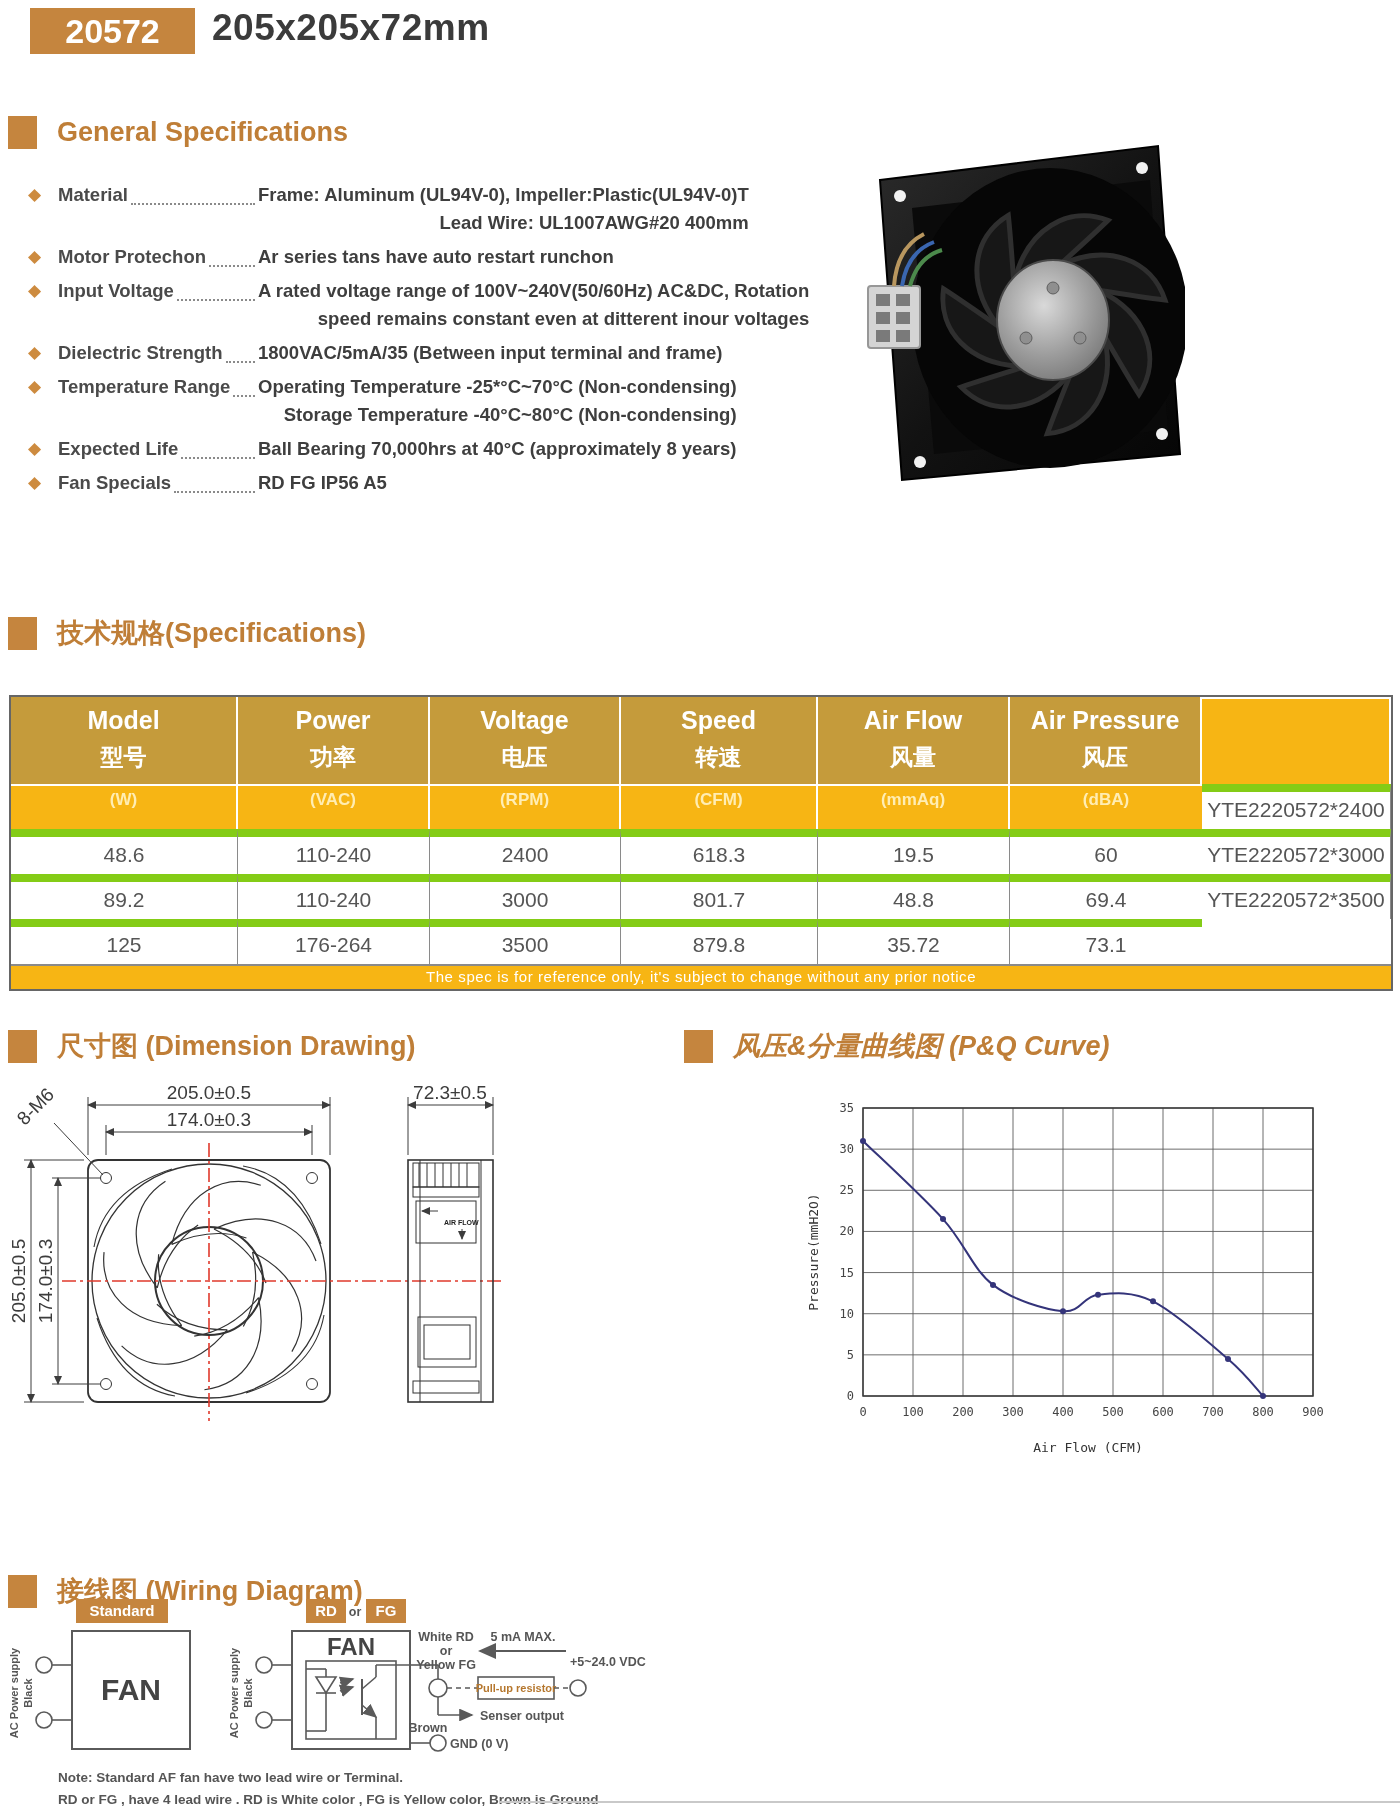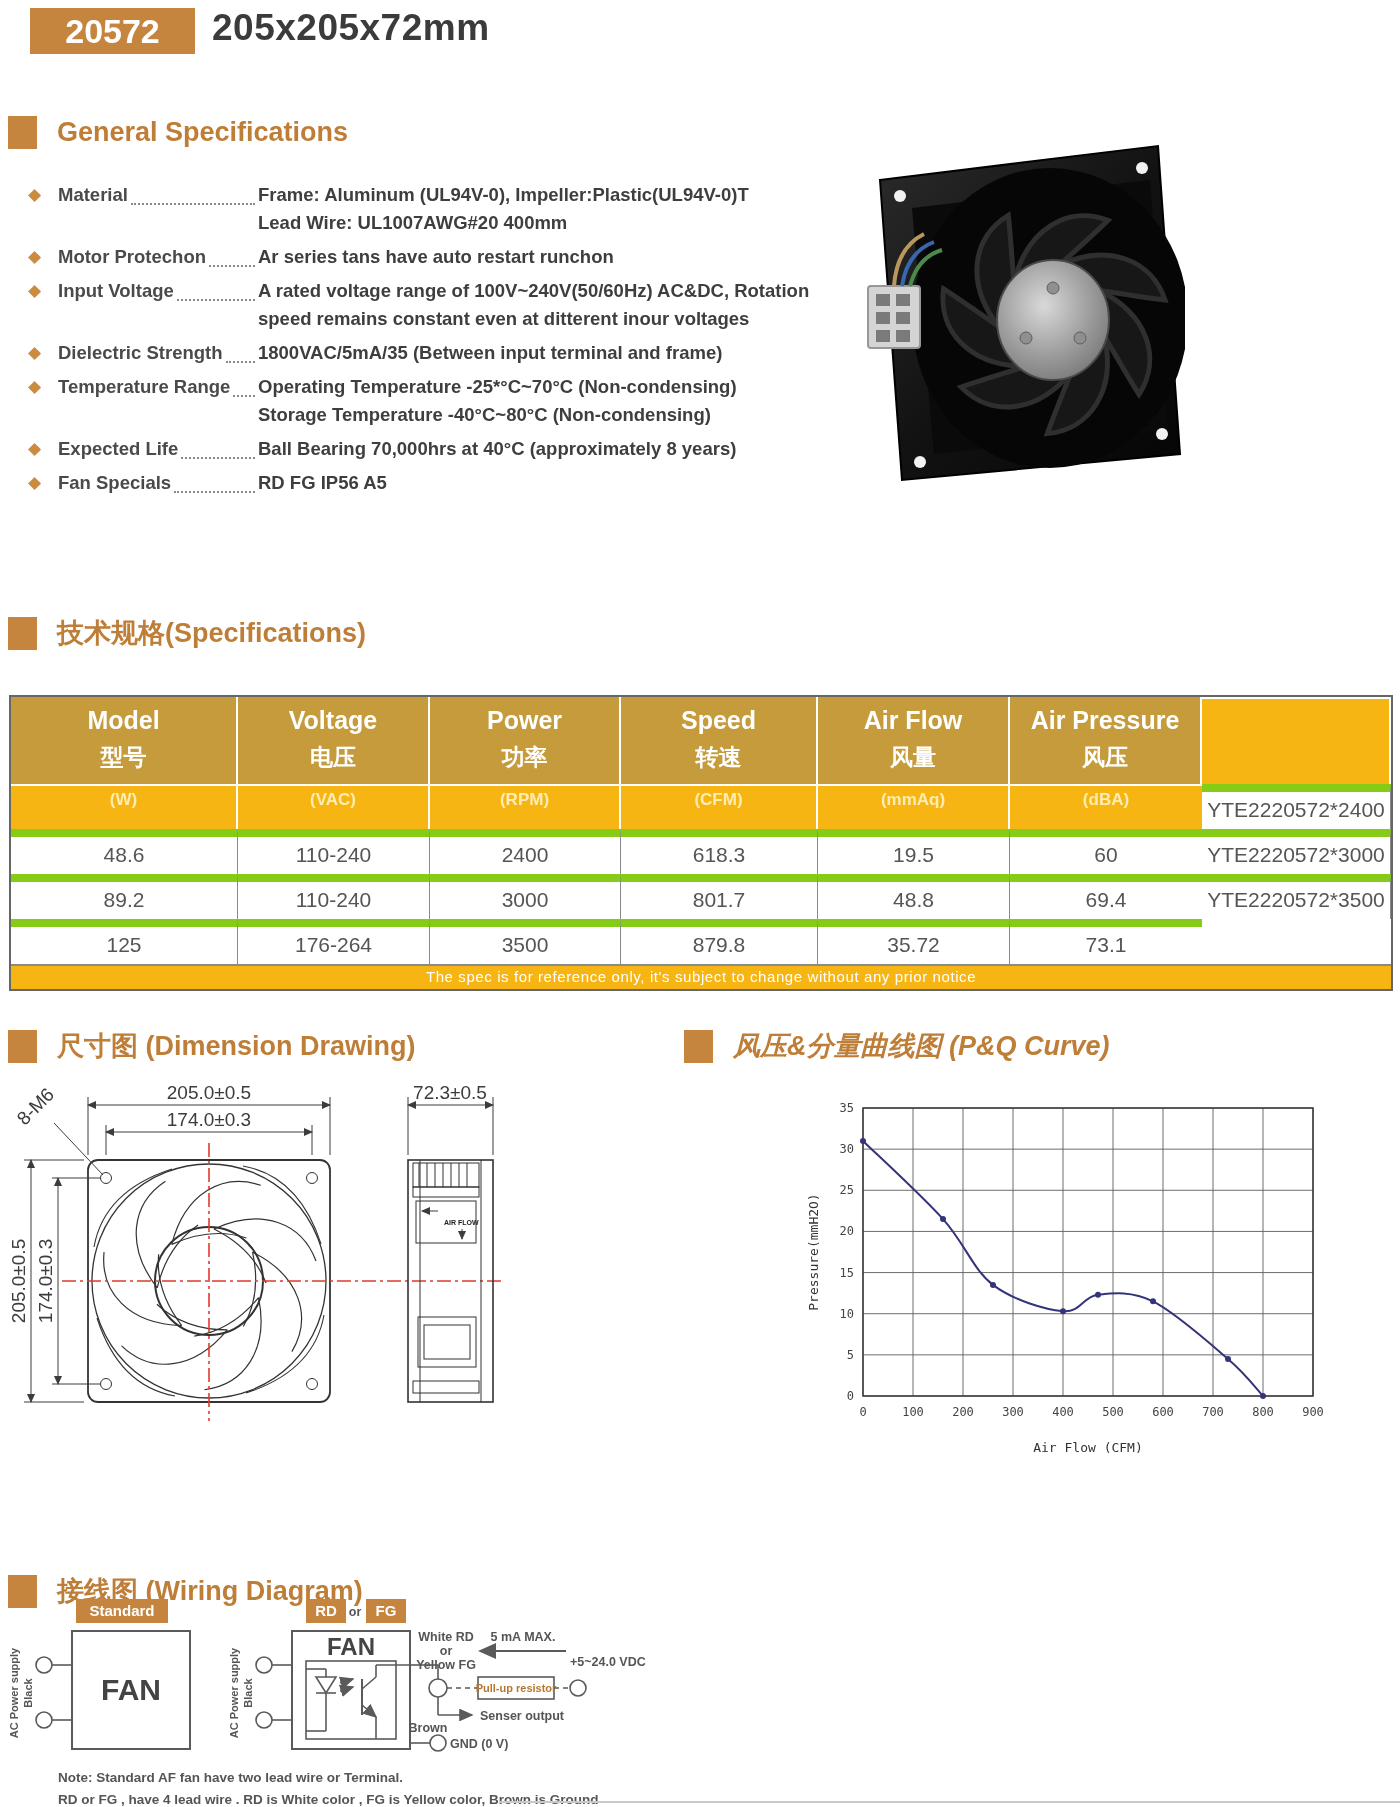--- a/index.html
+++ b/index.html
@@ -18,21 +18,21 @@
   .sec-title .t { font-size:27px; font-weight:bold; color:#bf7e37; white-space:nowrap; }
 
   
   #spec-list { position:absolute; left:28px; top:182px; width:830px; }
   .spec-item { display:flex; align-items:flex-start; margin-bottom:6px; }
   .diamond { color:#cd8b3f; font-size:17px; width:30px; flex:none; line-height:26px; }
   .label-wrap { width:200px; flex:none; display:flex; align-items:flex-end; }
   .spec-label { font-size:18.5px; font-weight:bold; color:#4a4a4a; white-space:nowrap; line-height:26px; }
   .leader { flex:1; border-bottom:2px dotted #8a8a8a; height:19px; margin:0 3px 3px 3px; }
   .spec-value { font-size:18.5px; font-weight:bold; color:#3e3e3e; line-height:26px; }
-  .spec-value div { margin-bottom:2px; }
+  .spec-value div { margin-bottom:2px;text-align:right; }
 
   
   .fan-photo { position:absolute; left:860px; top:138px; width:325px; height:345px; }
 
   
   #table-grid { position:absolute; left:9px; top:695px; width:1384px; border:2px solid #666;
     display:grid; grid-template-columns:227px 192px 191px 197px 192px 192px 189px; background:#fff; }
   .th { background:#c59b3b; border-right:2px solid #fff; padding:9px 0 11px; }
   .th.last { border-right:none; }
   .th-en { font-size:25px; font-weight:bold; color:#fff; text-align:center; }
@@ -210,26 +210,26 @@
   <div class="sec-title" style="left:8px; top:615px;">
     <span class="sq"></span>
     <span class="t">技术规格(Specifications)</span>
   </div>
   <div id="table-grid">
       <div class="th">
         <div class="th-en">Model</div>
         <div class="th-zh">型号</div>
       </div>
       <div class="th">
+        <div class="th-en">Power</div>
+        <div class="th-zh">功率</div>
+      </div>
+      <div class="th">
         <div class="th-en">Voltage</div>
         <div class="th-zh">电压</div>
-      </div>
-      <div class="th">
-        <div class="th-en">Power</div>
-        <div class="th-zh">功率</div>
       </div>
       <div class="th">
         <div class="th-en">Speed</div>
         <div class="th-zh">转速</div>
       </div>
       <div class="th">
         <div class="th-en">Air Flow</div>
         <div class="th-zh">风量</div>
       </div>
       <div class="th">

